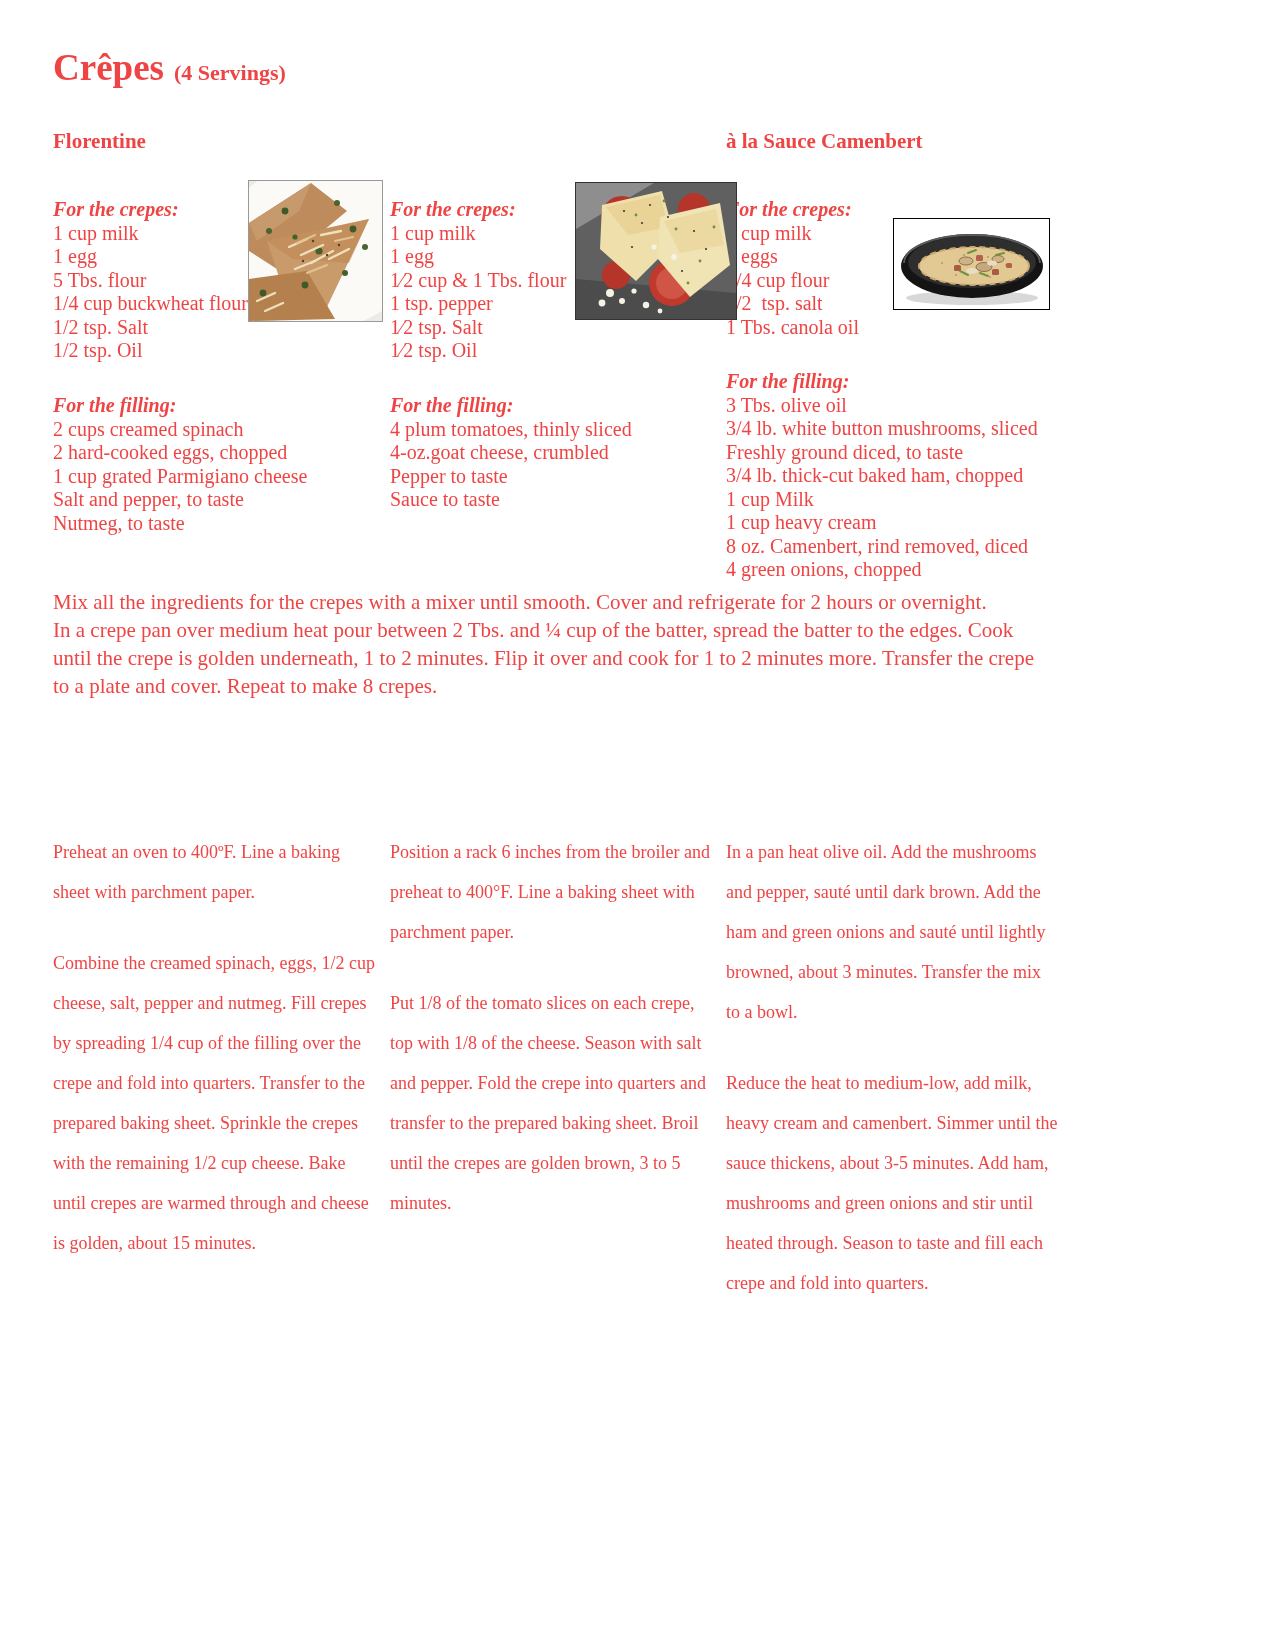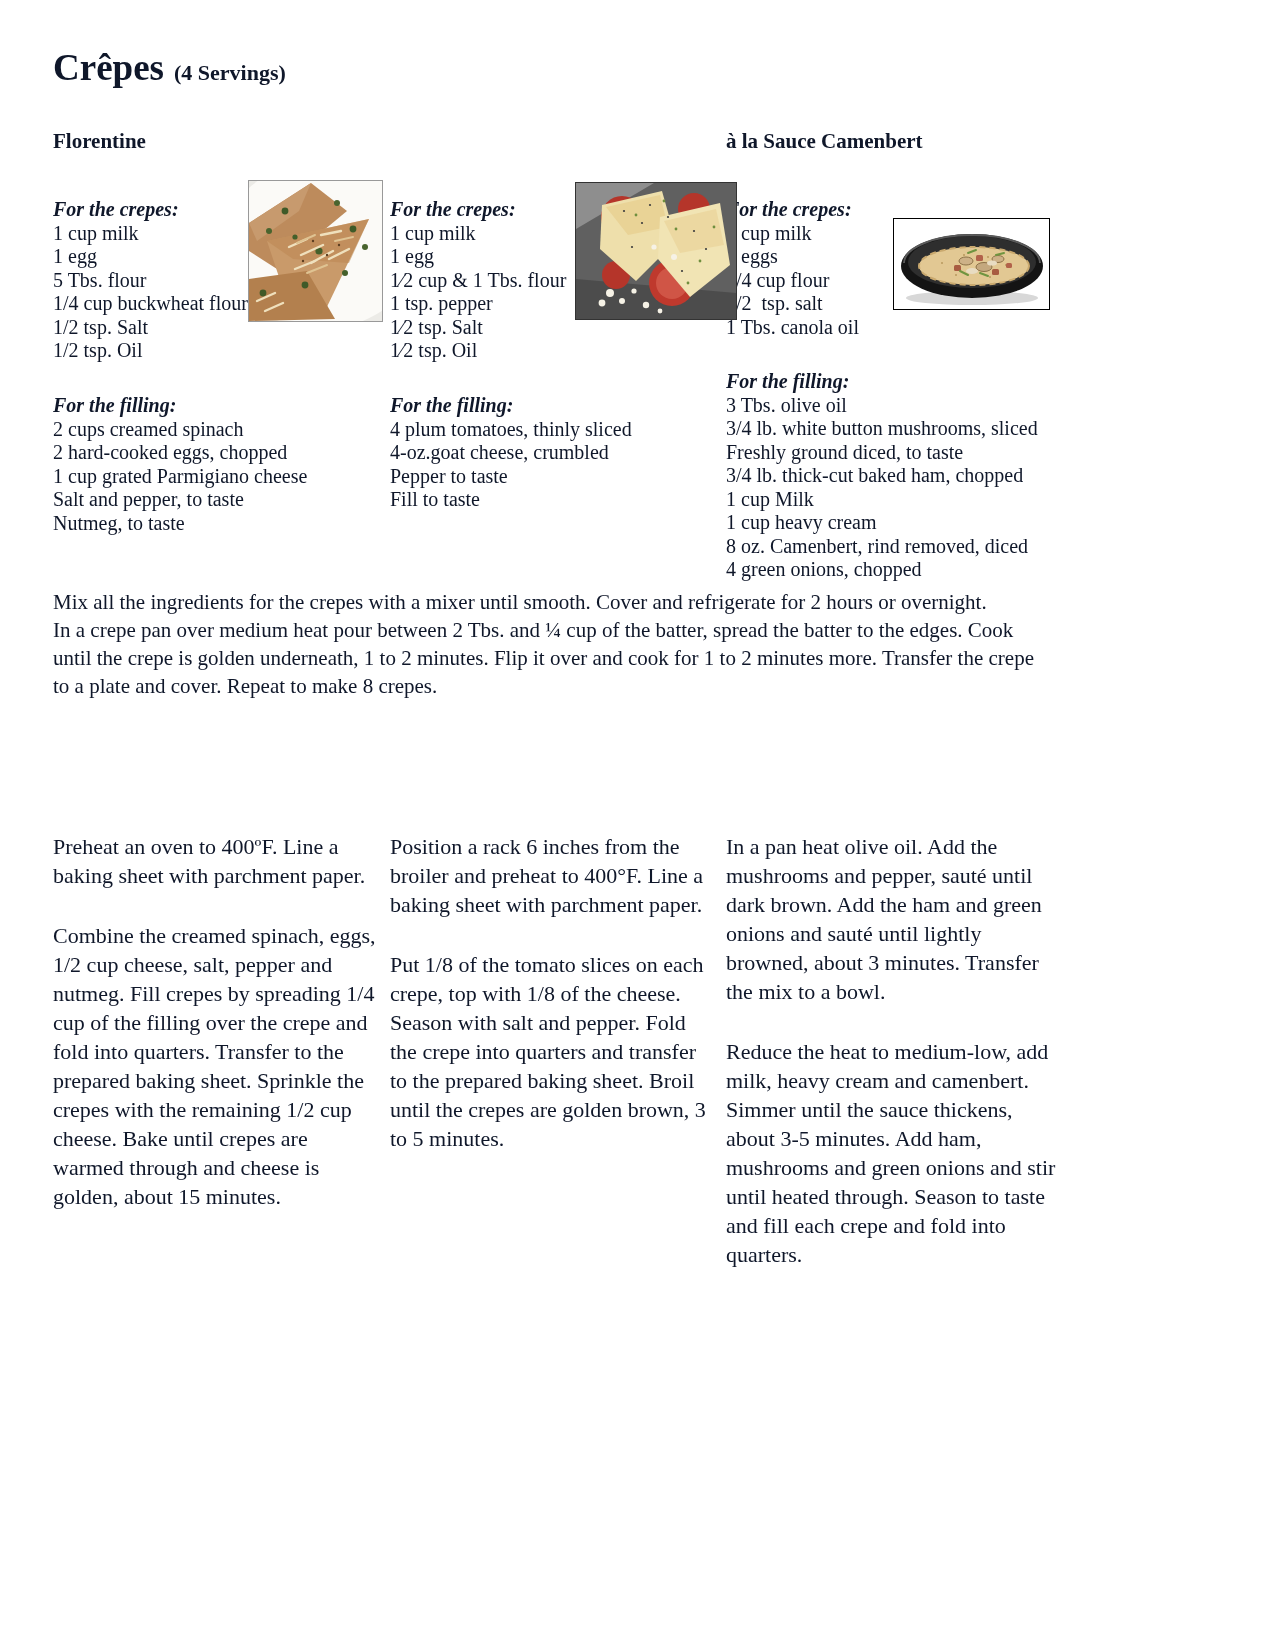--- a/index.html
+++ b/index.html
@@ -1,38 +1,38 @@
 <!DOCTYPE html>
 <html><head>
 <meta charset="utf-8">
 <style>
   html,body{margin:0;padding:0;background:#ffffff;}
   .page{
     position:relative;
     width:1265px;
     height:1402px;
     background:#ffffff;
-    color:#0f172a;
+    color:#ef4444;
     font-family:"Liberation Serif","DejaVu Serif",serif;
     overflow:hidden;
   }
   .abs{position:absolute;}
   
   .doc-title{left:53px;top:46px;white-space:nowrap;}
   .title-main{font-size:37px;font-weight:bold;}
   .title-servings{font-size:22px;font-weight:bold;margin-left:10px;}
   
   .col-header{top:112px;font-size:21px;font-weight:bold;line-height:27px;margin-top:16px;}
   
   .ing-heading{font-size:20px;font-weight:bold;font-style:italic;line-height:23.5px;white-space:pre;}
   .ing-item{font-size:20px;line-height:23.5px;white-space:pre;}
   
   .gen-item{font-size:21px;line-height:28px;}
   
-  .step-item{font-size:22px;line-height:29px;margin-bottom:31px;}
+  .step-item{font-size:18px;line-height:40px;margin-bottom:31px;}
   
   .photo-frame{line-height:0;background:#fff;}
   .photo1{left:248px;top:180px;width:133px;height:140px;border:1px solid #999;}
   .photo2{left:575px;top:182px;width:160px;height:136px;border:1px solid #333;}
   .photo3{left:893px;top:218px;width:155px;height:90px;border:1px solid #000;}
 </style>
 </head>
 <body>
 
 <div class="page">
@@ -76,21 +76,21 @@
         <div class="ing-item">1⁄2 tsp. Salt</div>
         <div class="ing-item">1⁄2 tsp. Oil</div>
       </div>
   </div>
   <div class="abs" style="left:390px;top:394px;">
     <div class="ing-heading">For the filling:</div>
     <div>
         <div class="ing-item">4 plum tomatoes, thinly sliced</div>
         <div class="ing-item">4-oz.goat cheese, crumbled</div>
         <div class="ing-item">Pepper to taste</div>
-        <div class="ing-item">Fill to taste</div>
+        <div class="ing-item">Sauce to taste</div>
       </div>
   </div>
 
   <div class="abs" style="left:726px;top:198px;">
     <div class="ing-heading">For the crepes:</div>
     <div>
         <div class="ing-item">1 cup milk</div>
         <div class="ing-item">3 eggs</div>
         <div class="ing-item">3/4 cup flour</div>
         <div class="ing-item">1/2  tsp. salt</div>

